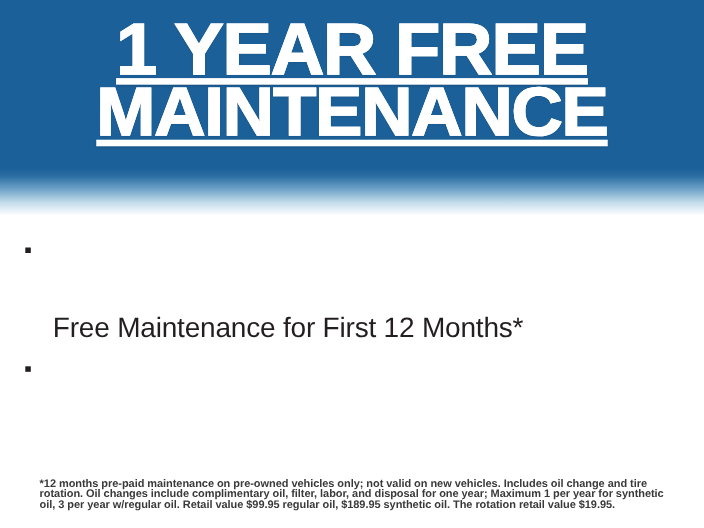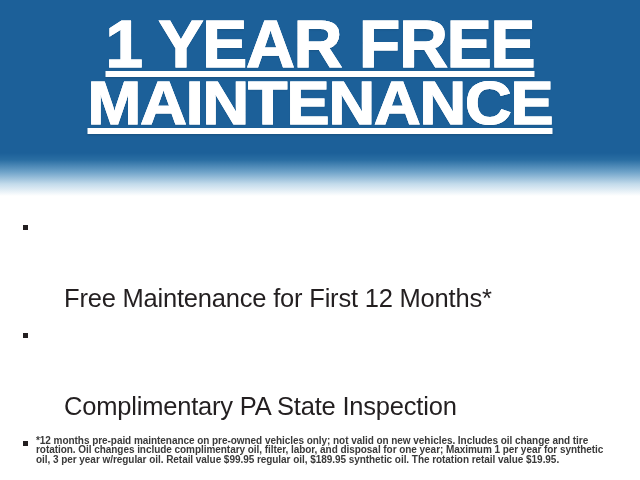--- a/index.html
+++ b/index.html
@@ -64,21 +64,21 @@
     position: absolute;
     left: 0;
     top: 208px;
     width: 640px;
     margin: 0;
     padding: 0;
     list-style: none;
   }
   .feature-item {
     position: relative;
-    padding-left: 64px;
+    padding-left: 48px;
     margin: 0 0 0 0;
     color: #231f20;
     font-size: 25.5px;
     line-height: 36px;
     letter-spacing: -0.2px;
     white-space: pre-line;
   }
   .feature-bullet {
     position: absolute;
     left: 23px;
@@ -112,22 +112,18 @@
   </div>
 </div>
 
 <ul class="features">
   <li class="feature-item">
     <span class="feature-bullet"></span>
     <span>Free Maintenance for First 12 Months*</span>
   </li>
   <li class="feature-item">
     <span class="feature-bullet"></span>
-    <span>Complimentary PA State Inspection</span>
-  </li>
-  <li class="feature-item">
-    <span class="feature-bullet"></span>
     
   </li>
 
 </ul>
 
 <div class="disclaimer">*12 months pre-paid maintenance on pre-owned vehicles only; not valid on new vehicles. Includes oil change and tire rotation. Oil changes include complimentary oil, filter, labor, and disposal for one year; Maximum 1 per year for synthetic oil, 3 per year w/regular oil. Retail value $99.95 regular oil, $189.95 synthetic oil. The rotation retail value $19.95.</div>
 
 </body></html>

